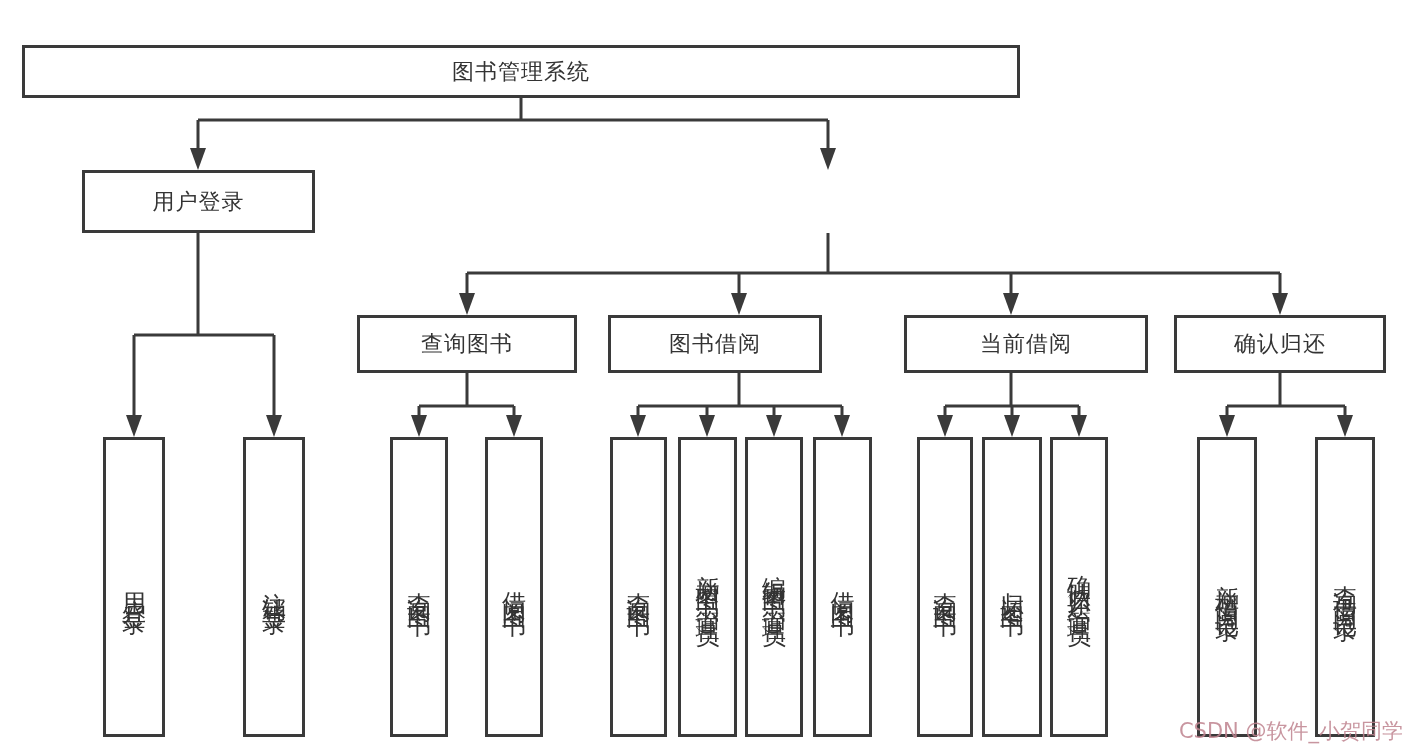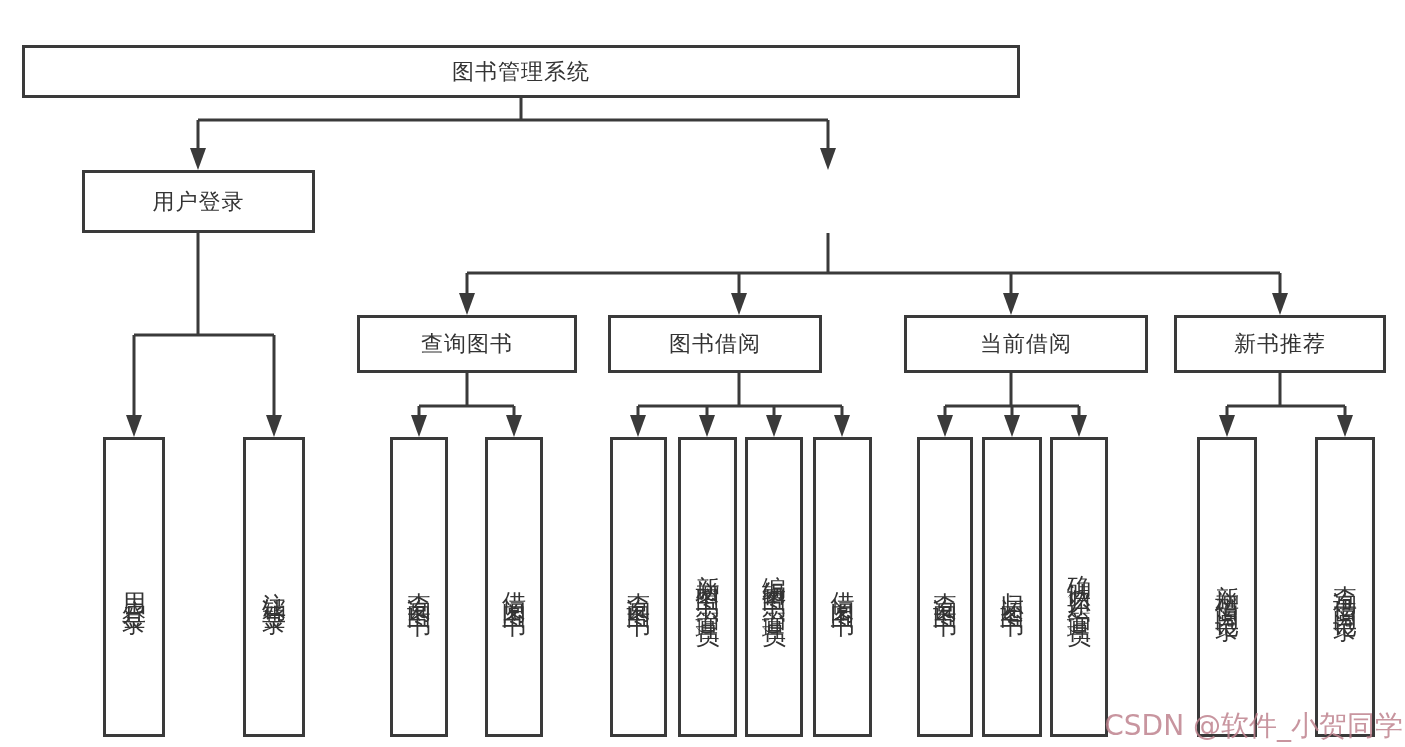--- a/index.html
+++ b/index.html
@@ -41,21 +41,21 @@
     writing-mode: vertical-rl;
     text-orientation: mixed;
     font-size: 24px;
     letter-spacing: 7px;
     line-height: 1;
   }
   .wm {
     position: absolute;
     right: 2px;
     bottom: 2px;
-    font-size: 28px;
+    font-size: 21px;
     color: rgba(190, 130, 142, 0.85);
     z-index: 3;
     white-space: nowrap;
   }
   .wire { stroke: #3a3a3a; stroke-width: 3; fill: none; }
   .arrow { fill: #3a3a3a; stroke: none; }
 </style>
 </head>
 <body>
 
@@ -122,21 +122,21 @@
   <div class="node h" style="left:357px; top:315px; width:220px; height:58px;">
     <span>查询图书</span>
   </div>
   <div class="node h" style="left:608px; top:315px; width:214px; height:58px;">
     <span>图书借阅</span>
   </div>
   <div class="node h" style="left:904px; top:315px; width:244px; height:58px;">
     <span>当前借阅</span>
   </div>
   <div class="node h" style="left:1174px; top:315px; width:212px; height:58px;">
-    <span>新书推荐</span>
+    <span>确认归还</span>
   </div>
 
   <div class="node v" style="left:103px; top:437px; width:62px; height:300px;">
     <span>用户登录</span>
   </div>
   <div class="node v" style="left:243px; top:437px; width:62px; height:300px;">
     <span>注销登录</span>
   </div>
 
   <div class="node v" style="left:390px; top:437px; width:58px; height:300px;">

